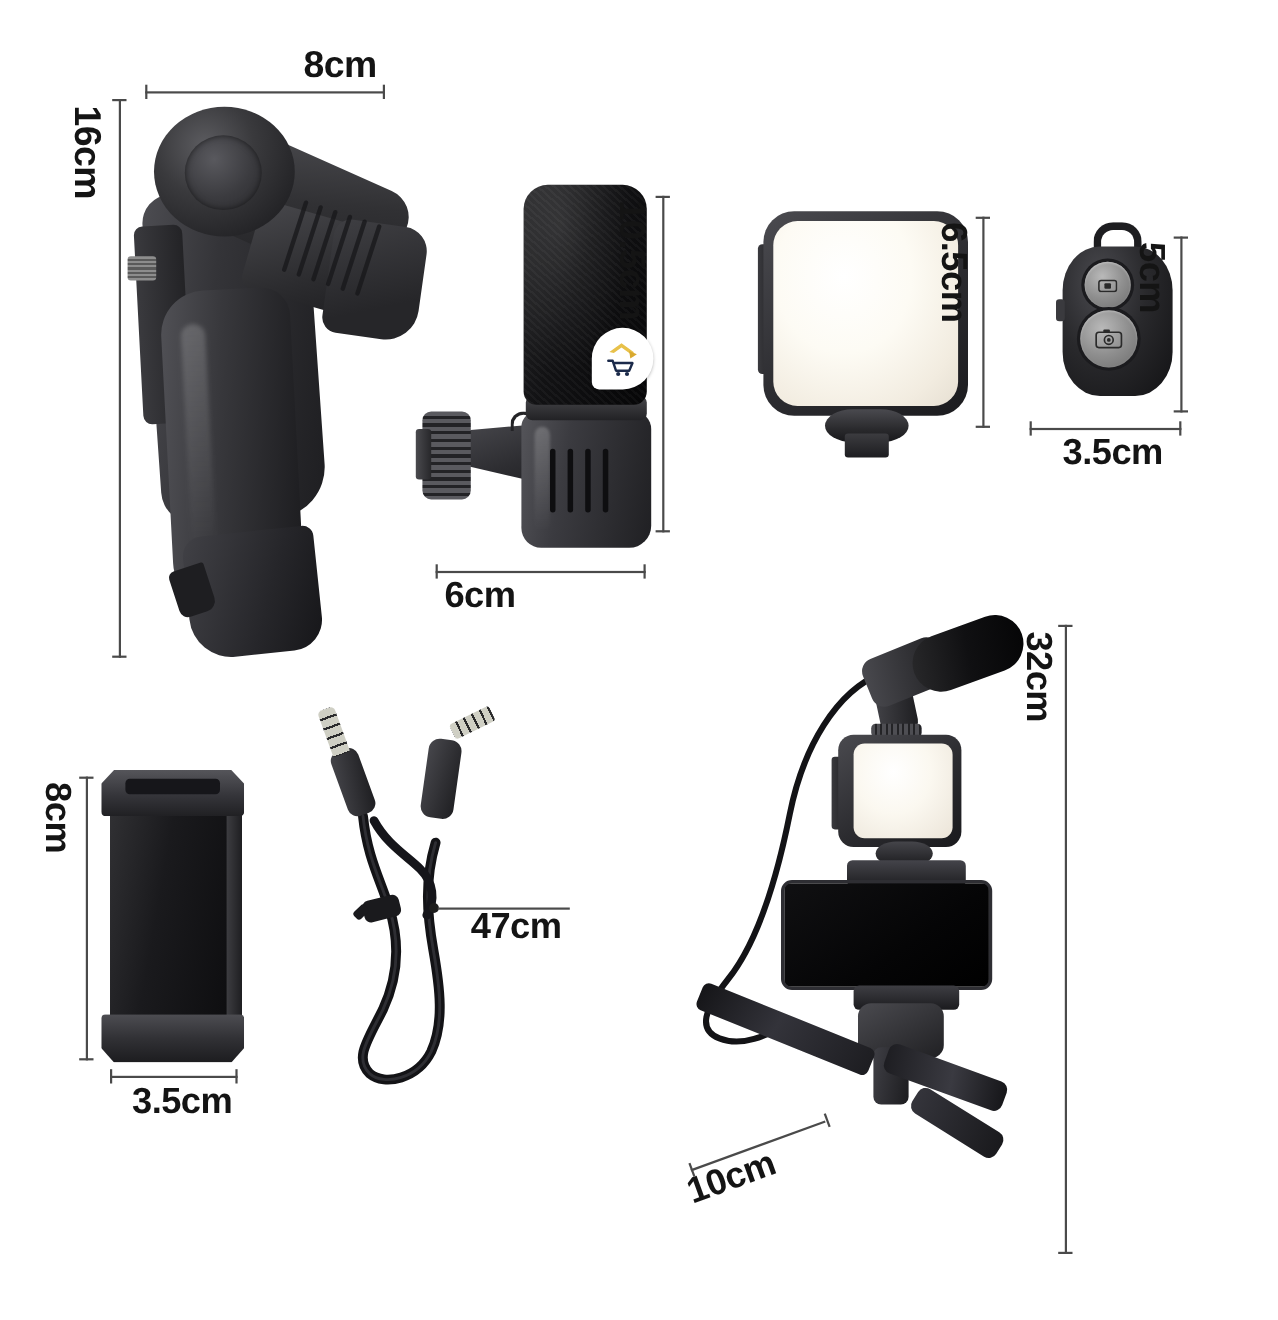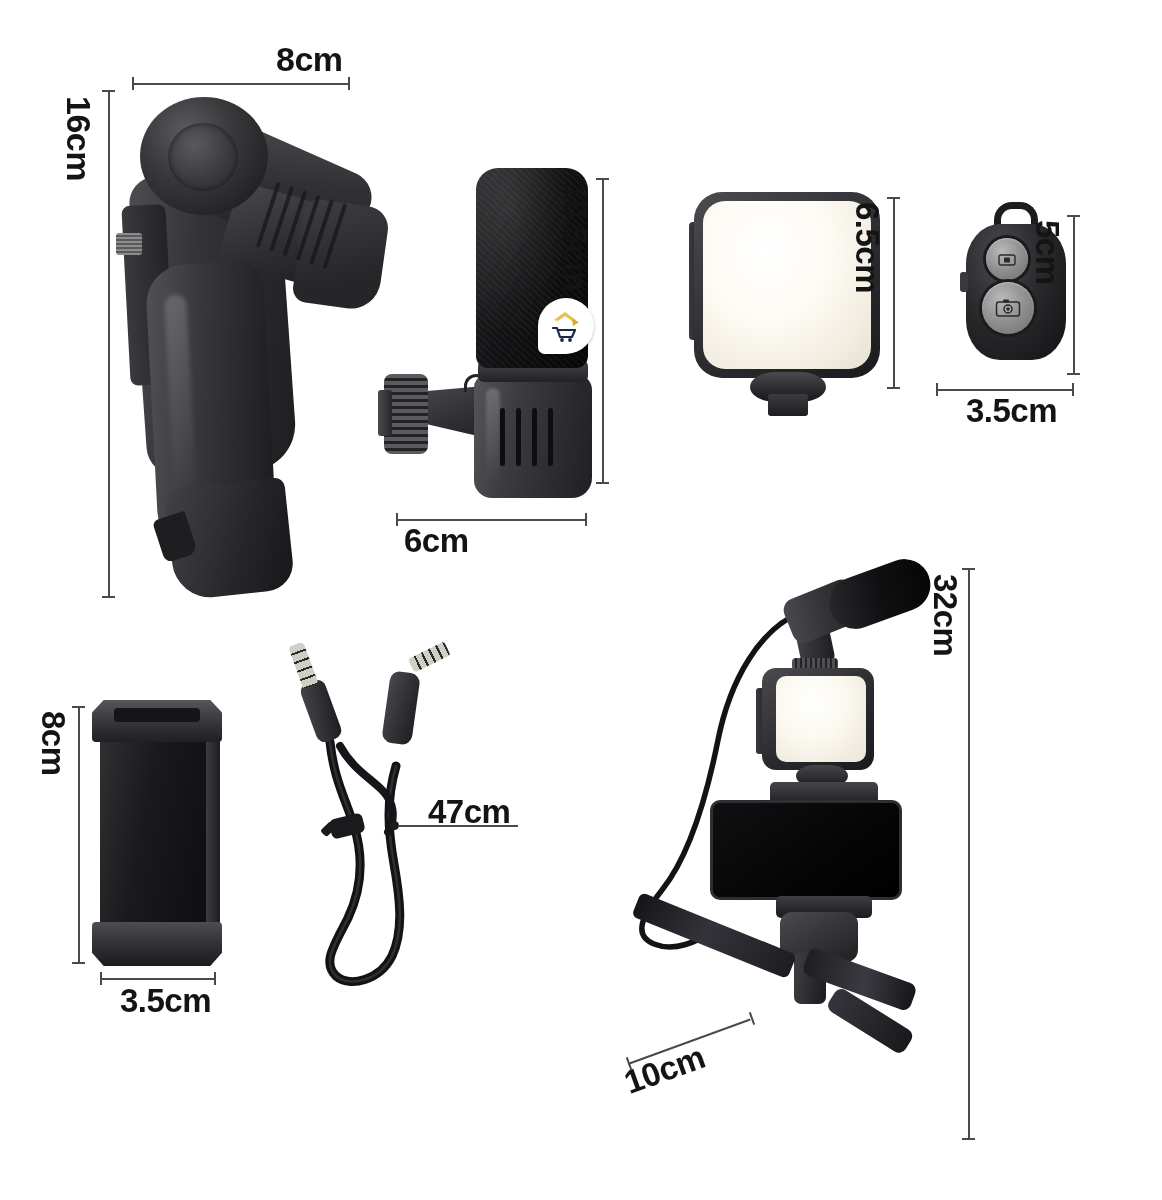--- a/index.html
+++ b/index.html
@@ -483,21 +483,21 @@
                C104 280, 100 248, 94 214 C88 180, 86 150, 96 116" fill="none" stroke="#3a3a40" stroke-width="2.6" stroke-linecap="round" opacity=".7"></path>
       <path d="M40 96 C52 118, 70 128, 82 140 C94 152, 96 168, 88 182" fill="none" stroke="#15151a" stroke-width="8" stroke-linecap="round"></path>
     </svg>
     <div class="plug-straight"></div>
     <div class="plug-angle"></div>
     <div class="cable-tie"></div>
   </div>
 
   <div class="leader-dot" style="left:390px; top:821px;"></div>
   <div class="dim-line h" style="left:398px; top:825px; width:120px;"></div>
-  <div class="dim-label" style="left:428px; top:795px; font-size:33px;">47cm</div>
+  <div class="dim-label" style="left:428px; top:825px; font-size:33px;">47cm</div>
 
   <div class="part" id="assembled-kit">
     <svg class="ak-cable" viewBox="0 0 360 470" aria-hidden="true">
       <path d="M192 52 C150 68, 120 120, 108 180 C94 250, 76 300, 52 330
                C30 358, 24 376, 44 384 C64 392, 88 382, 104 370" fill="none" stroke="#131316" stroke-width="5.5" stroke-linecap="round"></path>
     </svg>
     <div class="ak-mic-stem"></div>
     <div class="ak-mic-body"></div>
     <div class="ak-mic-foam"></div>
     <div class="ak-mic-ring"></div>

